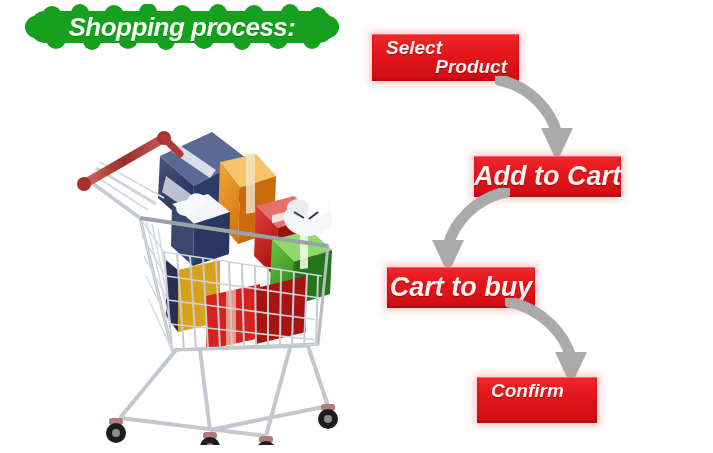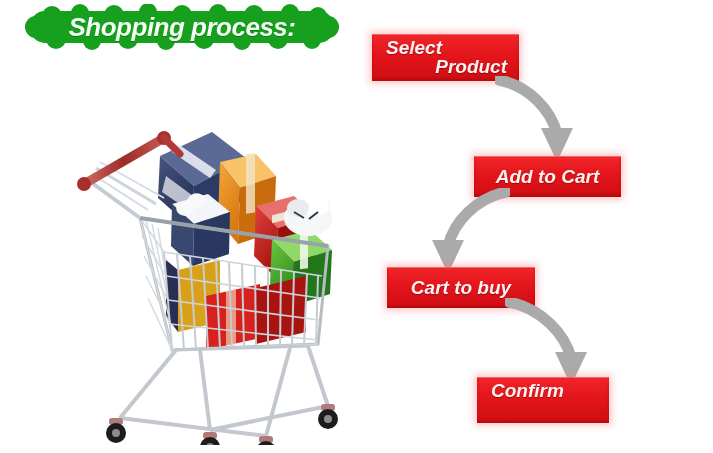--- a/index.html
+++ b/index.html
@@ -48,30 +48,30 @@
     position:absolute;
     color:#fdf2f2;
     font-weight:bold;
     font-style:italic;
     text-shadow:0 1px 1px rgba(110,0,0,.55);
     white-space:nowrap;
   }
   .one-line{
     left:0;top:0;right:0;bottom:0;
     display:flex;align-items:center;justify-content:center;
-    font-size:19px;letter-spacing:0px;text-align:center;
+    font-size:27px;letter-spacing:0px;text-align:center;
   }
   .stag-top{left:14px;top:3px;font-size:19px;}
   .stag-bot{right:12px;bottom:3px;font-size:19px;text-align:right;}
 
   
   #box-select   {left:372px;top:34px; width:147px;height:47px;}
   #box-cart     {left:474px;top:156px;width:147px;height:41px;}
   #box-click    {left:387px;top:267px;width:148px;height:41px;}
-  #box-confirm  {left:477px;top:377px;width:132px;height:46px;}
+  #box-confirm  {left:477px;top:377px;width:120px;height:46px;}
 
   
   .arrow{position:absolute;}
   #arrow-1{left:495px;top:76px; width:105px;height:90px;}
   #arrow-2{left:405px;top:188px;width:105px;height:90px;}
   #arrow-3{left:505px;top:298px;width:110px;height:92px;}
 </style>
 </head>
 <body>
 

